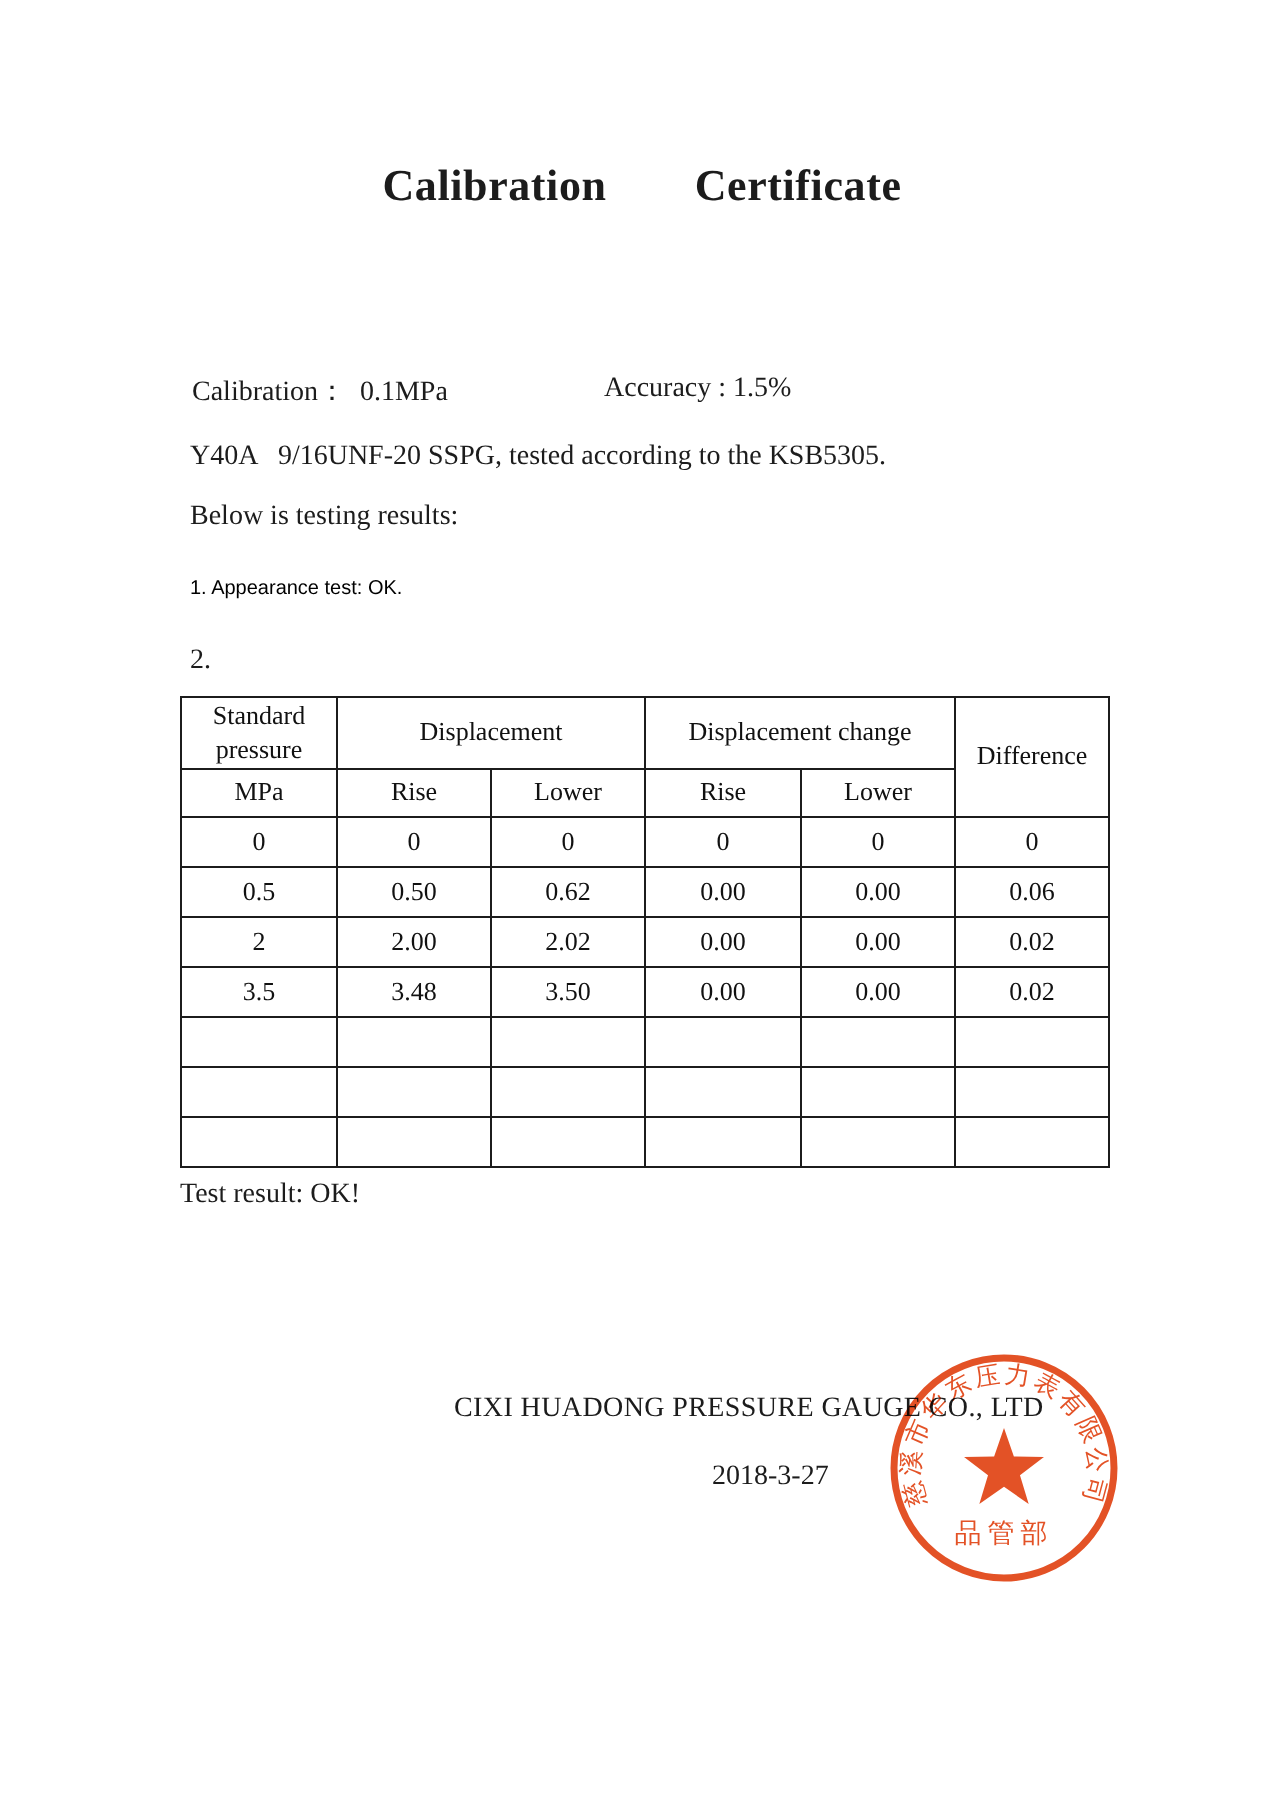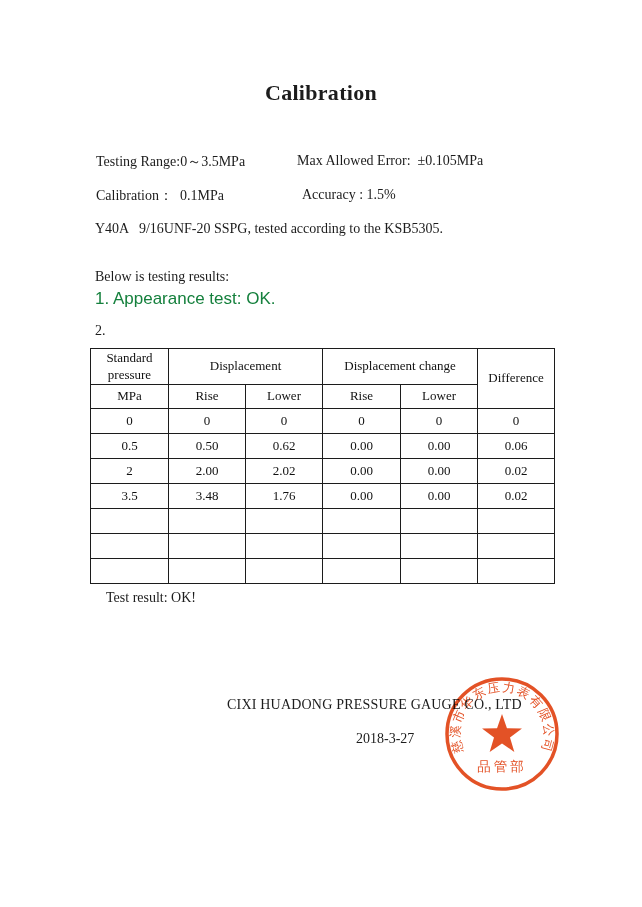--- a/index.html
+++ b/index.html
@@ -10,21 +10,21 @@
     font-family:"Liberation Serif", serif;
     color:#1c1c1c;
     overflow:hidden;
   }
   .title-row{
     position:absolute;top:80px;left:0;width:642px;
     display:flex;justify-content:center;column-gap:44px;
     font-size:22px;font-weight:bold;letter-spacing:0.3px;
   }
   .abs{position:absolute;white-space:pre;font-size:14px;}
-  .sans{font-family:"Liberation Sans", sans-serif;font-size:17px;color:#15803d;}
+  .sans{font-family:"Liberation Sans", sans-serif;font-size:10px;color:#000000;}
   table.results{
     position:absolute;left:90px;top:348px;
     border-collapse:collapse;table-layout:fixed;
     width:464px;
     font-size:13px;color:#111;
   }
   table.results th, table.results td{
     border:1.5px solid #1c1c1c;
     text-align:center;vertical-align:middle;
     font-weight:normal;padding:0;line-height:1.25;
@@ -42,30 +42,29 @@
   }
   .stamp text{font-family:"DejaVu Sans", sans-serif;}
 </style>
 </head>
 <body>
 
 <div class="page">
 
   <div class="title-row">
     <span>Calibration</span>
+    <span>Certificate</span>
   </div>
 
-  <span class="abs" style="left:96px;top:153px">Testing Range:0～3.5MPa</span>
-  <span class="abs" style="left:297px;top:153px">Max Allowed Error:  ±0.105MPa</span>
 
   <span class="abs" style="left:96px;top:187px">Calibration：  0.1MPa</span>
   <span class="abs" style="left:302px;top:187px">Accuracy : 1.5%</span>
 
   <span class="abs" style="left:95px;top:221px">Y40A   9/16UNF-20 SSPG, tested according to the KSB5305.</span>
-  <span class="abs" style="left:95px;top:269px">Below is testing results:</span>
+  <span class="abs" style="left:95px;top:251px">Below is testing results:</span>
   <span class="abs sans" style="left:95px;top:289px">1. Appearance test: OK.</span>
   <span class="abs" style="left:95px;top:323px">2.</span>
 
   <table class="results">
     <colgroup>
       <col style="width:78px">
         <col style="width:77px">
         <col style="width:77px">
       <col style="width:78px">
         <col style="width:77px">
@@ -105,21 +104,21 @@
         <td>2</td>
         <td>2.00</td>
         <td>2.02</td>
         <td>0.00</td>
         <td>0.00</td>
         <td>0.02</td>
       </tr>
       <tr class="data">
         <td>3.5</td>
         <td>3.48</td>
-        <td>1.76</td>
+        <td>3.50</td>
         <td>0.00</td>
         <td>0.00</td>
         <td>0.02</td>
       </tr>
       <tr class="data">
         <td></td>
         <td></td>
         <td></td>
         <td></td>
         <td></td>
@@ -137,21 +136,21 @@
         <td></td>
         <td></td>
         <td></td>
         <td></td>
         <td></td>
         <td></td>
       </tr>
     </tbody>
   </table>
 
-  <span class="abs" style="left:106px;top:590px">Test result: OK!</span>
+  <span class="abs" style="left:90px;top:590px">Test result: OK!</span>
 
   <span class="abs company" style="left:227px;top:697px">CIXI HUADONG PRESSURE GAUGE CO., LTD</span>
   <span class="abs date" style="left:356px;top:731px">2018-3-27</span>
 
   <svg class="stamp" viewBox="0 0 140 140" xmlns="http://www.w3.org/2000/svg">
     <circle cx="70" cy="70" r="55" fill="none" stroke-width="3.5" stroke="#e2481a"></circle>
     <defs>
       <path id="stamp-arc" d="M 30.06 84.54 A 42.5 42.5 0 1 1 109.94 84.54" fill="none"></path>
     </defs>
     <text font-size="12.5" letter-spacing="1.6" fill="#e2481a">

